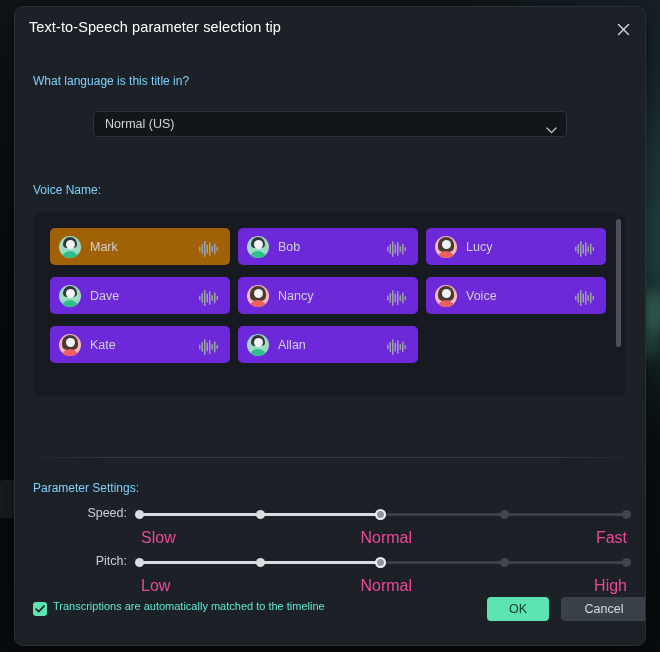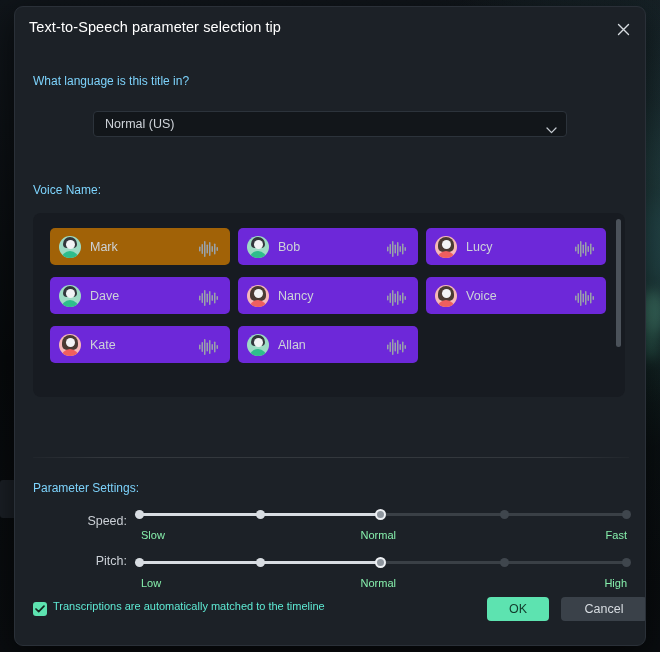--- a/index.html
+++ b/index.html
@@ -261,22 +261,22 @@
     position: absolute;
     width: 11px; height: 11px;
     border-radius: 50%;
     background: #8e969e;
     border: 2.5px solid #eef1f4;
     top: -4px;
     cursor: pointer;
   }
   .scale-label {
     position: absolute;
-    font-size: 11px;
-    color: #86efac;
+    font-size: 16px;
+    color: #ec4899;
   }
 
   
   .checkbox {
     position: absolute;
     left: 18px;
     top: 551px;
     width: 14px; height: 14px;
     border-radius: 3px;
     background: #5de3b0;
@@ -504,21 +504,21 @@
       <div class="vp-scroll-track"></div>
       <div class="vp-scroll-thumb"></div>
     </div>
 
     <div class="divider"></div>
 
     <div class="field-label" style="left:18px; top:430px;">Parameter Settings:</div>
 
     <div id="sliders-host">
         <div class="slider-row">
-          <div class="slider-caption" style="left: 20px; top: 455px; margin-top: 8px;">Speed:</div>
+          <div class="slider-caption" style="left: 20px; top: 455px;">Speed:</div>
           <div class="track" style="top: 462px;">
             <div class="track-fill" style="width: 243.5px;"></div>
             <div class="tick on" style="left: -4.5px;"></div>
             <div class="tick on" style="left: 117.25px;"></div>
             <div class="tick" style="left: 360.75px;"></div>
             <div class="tick" style="left: 482.5px;"></div>
             <div class="handle" style="left: 235.5px;"></div>
           </div>
           <div class="scale-label" style="top: 478px; left: 126px;">Slow</div>
           <div class="scale-label" style="top: 478px; left: 345.5px;">Normal</div>

